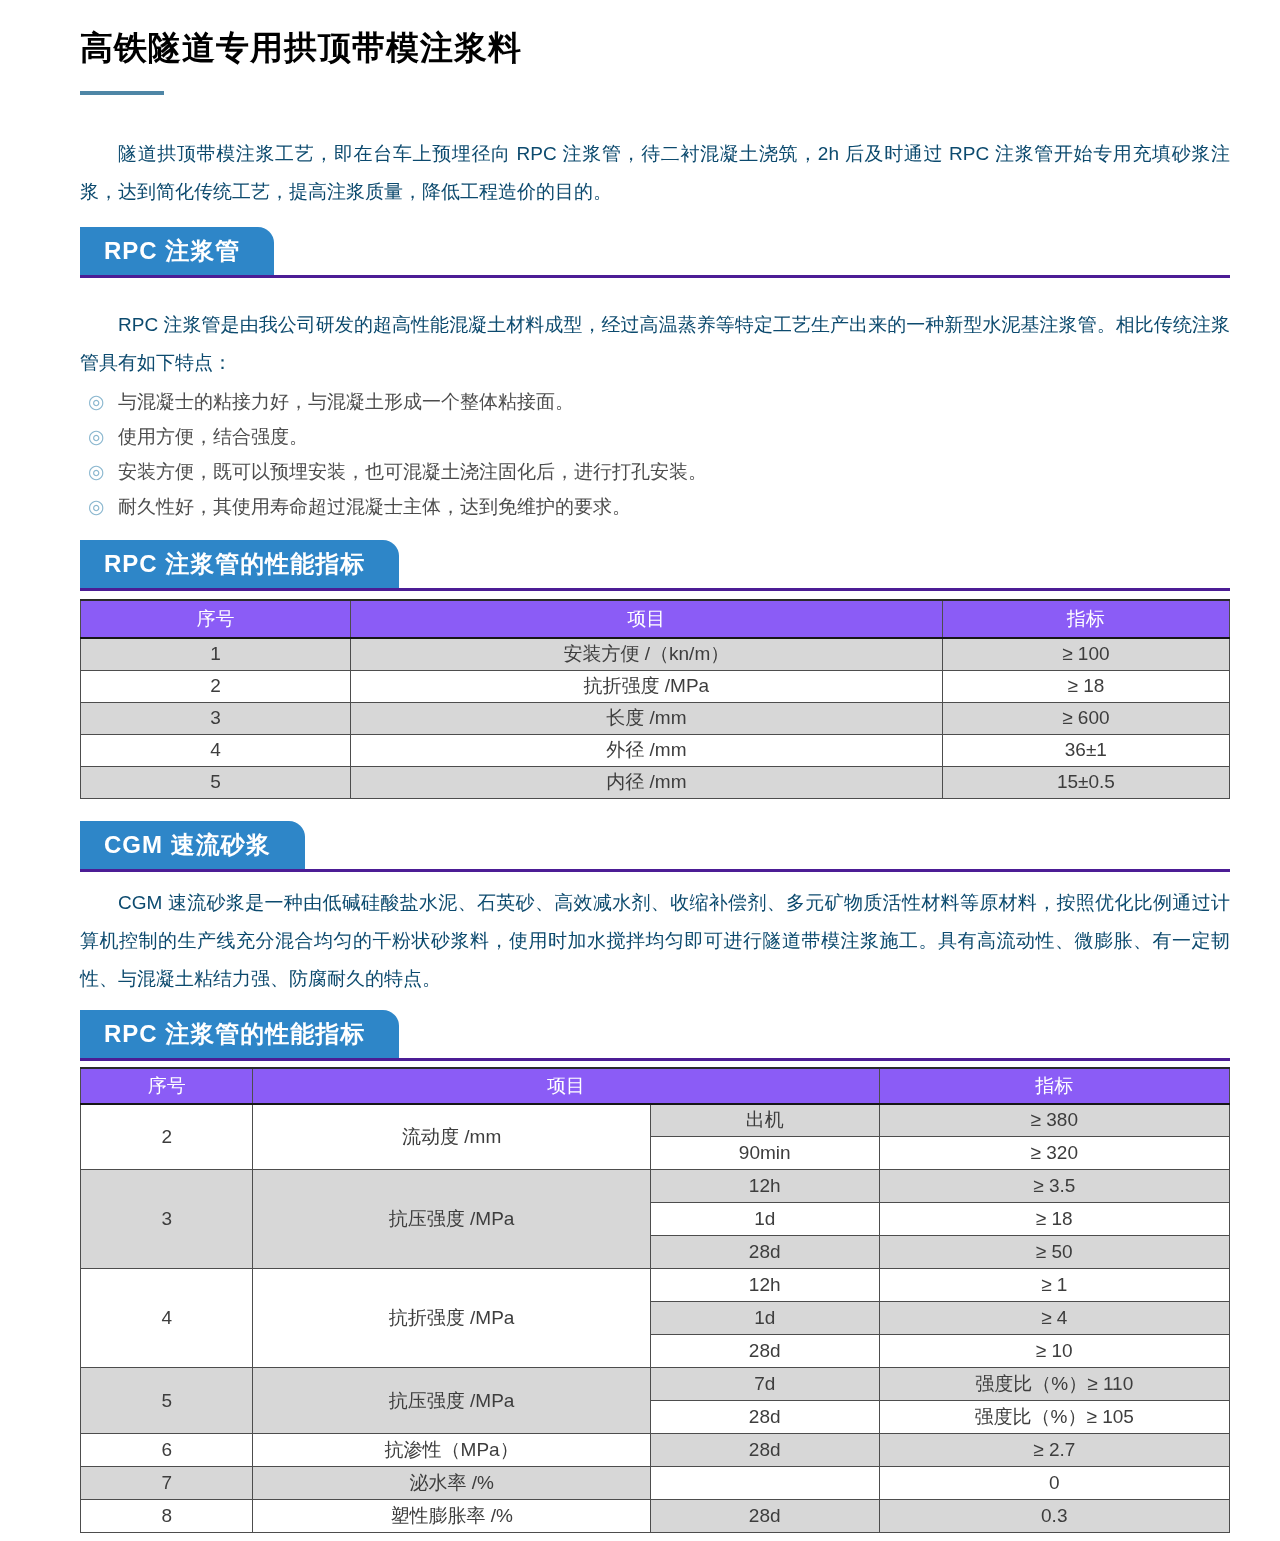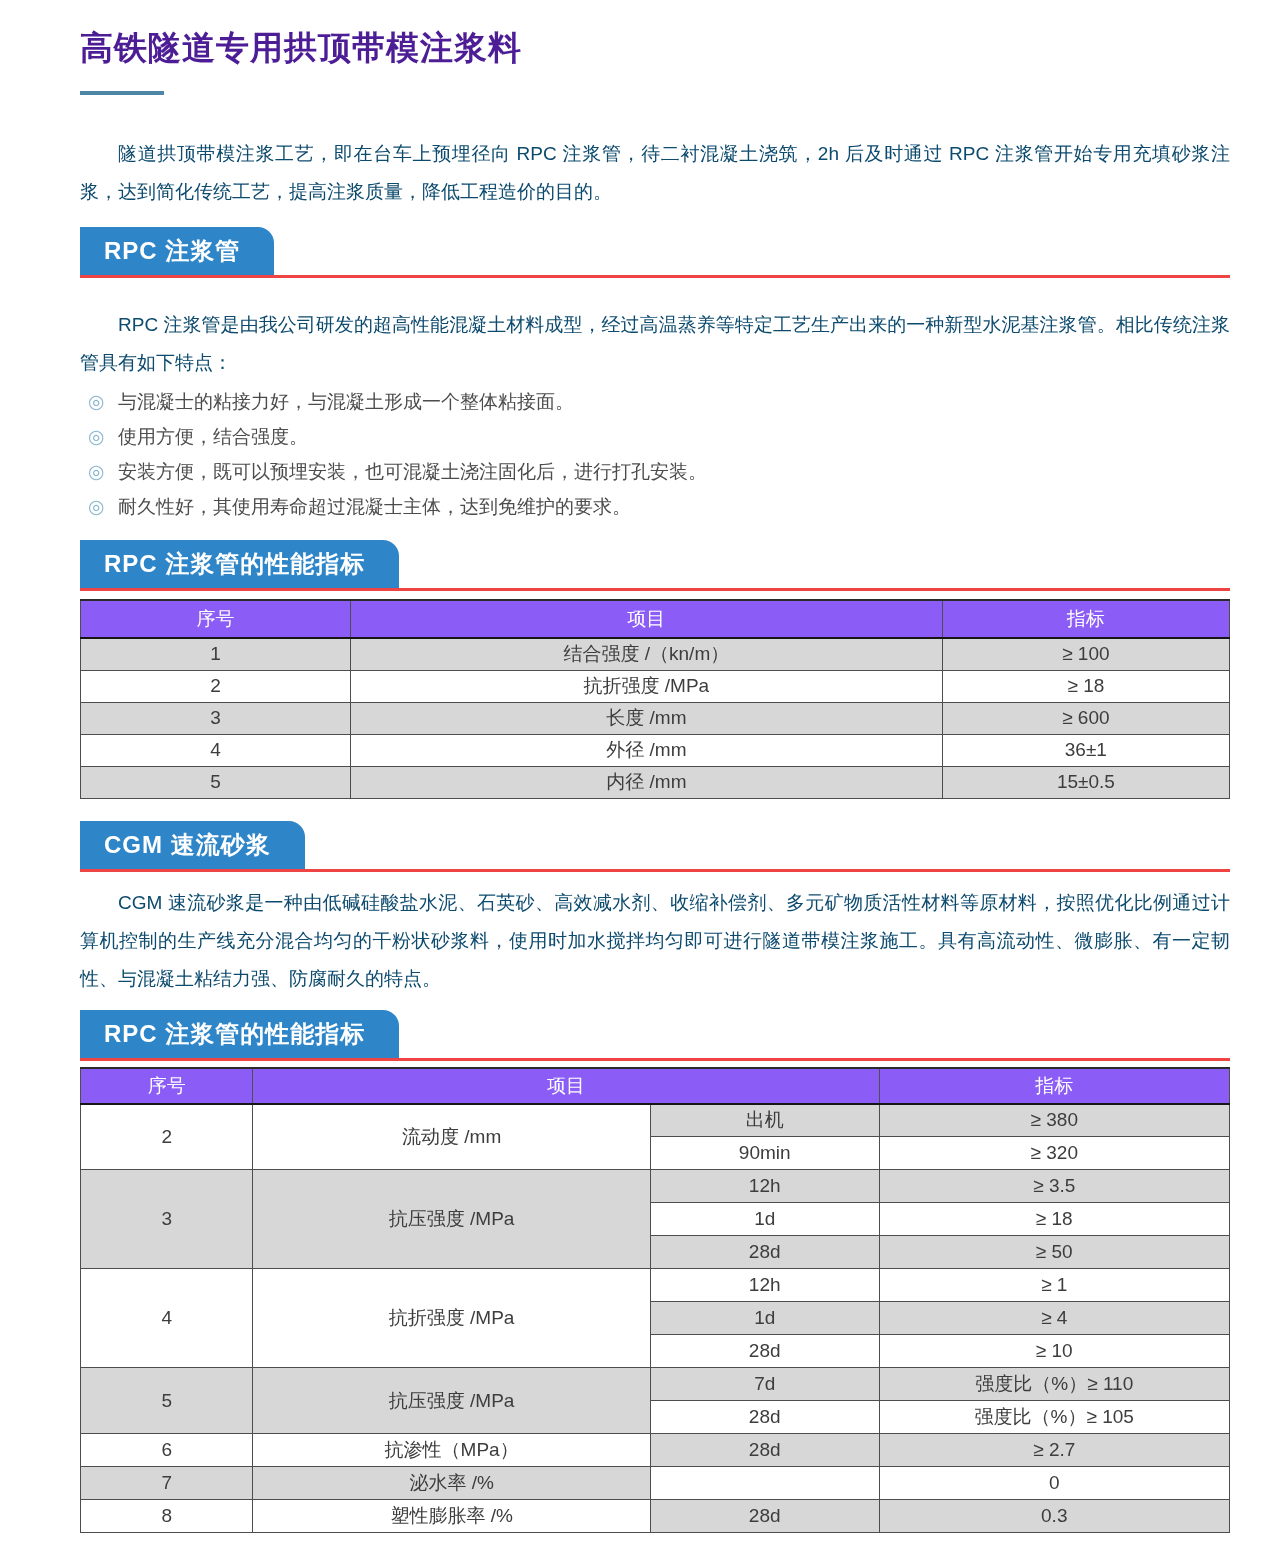--- a/index.html
+++ b/index.html
@@ -7,21 +7,21 @@
   body {
     font-family: "Liberation Sans", "DejaVu Sans", sans-serif;
     background: #ffffff;
     color: #4a4a4a;
     padding: 26px 52px 0 80px;
   }
   .content { width: 1150px; }
 
   
   .page-title {
-    color: #4c1d95;
+    color: #000000;
     font-size: 33px;
     font-weight: bold;
     letter-spacing: 1px;
   }
   .title-underline {
     width: 84px; height: 4px;
     background: #4e86a6;
     margin-top: 20px;
   }
 
@@ -30,21 +30,21 @@
     font-size: 19px;
     line-height: 38px;
     text-indent: 2em;
     color: #0c4a6e;
     text-align: justify;
   }
   .intro { margin-top: 40px; }
 
   
   .section-head {
-    border-bottom: 3px solid #ef4444;
+    border-bottom: 3px solid #4c1d95;
     margin-top: 16px;
     line-height: 0;
   }
   .section-badge {
     display: inline-block;
     min-width: 170px;
     background: #2e86c8;
     color: #ffffff;
     font-size: 24px;
     font-weight: bold;
@@ -140,21 +140,21 @@
     <thead>
       <tr>
         <th>序号</th>
         <th>项目</th>
         <th>指标</th>
       </tr>
     </thead>
     <tbody>
       <tr>
         <td class="g">1</td>
-        <td class="g">结合强度 /（kn/m）</td>
+        <td class="g">安装方便 /（kn/m）</td>
         <td class="g">≥ 100</td>
       </tr>
       <tr>
         <td class="w">2</td>
         <td class="w">抗折强度 /MPa</td>
         <td class="w">≥ 18</td>
       </tr>
       <tr>
         <td class="g">3</td>
         <td class="g">长度 /mm</td>

